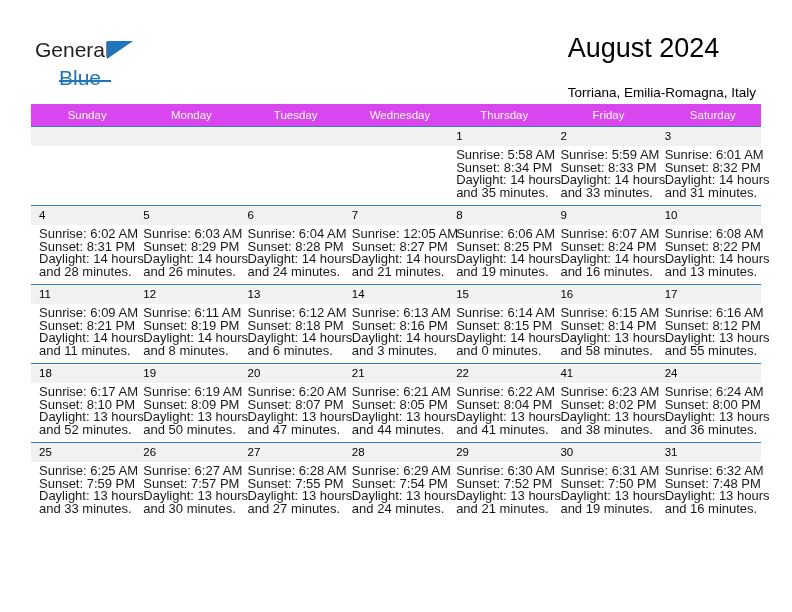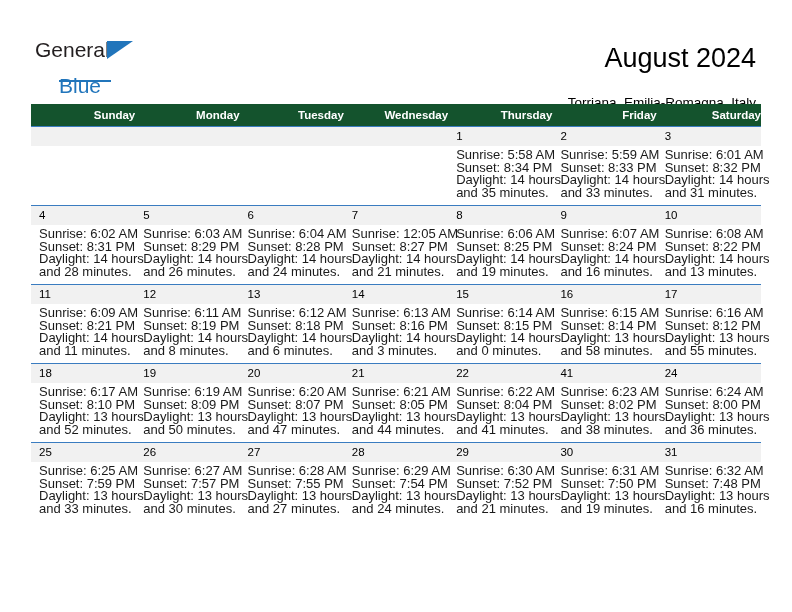--- a/index.html
+++ b/index.html
@@ -42,21 +42,21 @@
     left: 0;
     top: 0;
     font-size: 21px;
     letter-spacing: 0px;
     color: #231f20;
     font-family: "Liberation Sans", sans-serif;
   }
   .logo-blue {
     position: absolute;
     left: 24px;
-    top: 36px;
+    top: 28px;
     font-size: 21px;
     color: #2175bb;
     font-family: "Liberation Sans", sans-serif;
   }
   .logo-triangle {
     position: absolute;
     left: 72px;
     top: 3px;
     width: 0;
     height: 0;
@@ -67,22 +67,21 @@
     position: absolute;
     left: 24px;
     top: 42px;
     width: 52px;
     height: 2px;
     background: #2175bb;
   }
   .title-block {
     position: absolute;
     right: 36px;
-    top: 42px;
-    text-align: right;
+    top: 32px;
   }
   .cal-title {
     font-size: 27px;
     color: #000000;
     line-height: 32px;
     white-space: nowrap;
   }
   .cal-subtitle {
     margin-top: 20px;
     font-size: 13.5px;
@@ -94,25 +93,25 @@
   
   .calendar {
     position: absolute;
     left: 31px;
     top: 104px;
     width: 730px;
     border-collapse: collapse;
     table-layout: fixed;
   }
   .calendar th {
-    background: #14532d;
+    background: #d946ef;
     color: #ffffff;
     font-size: 11.5px;
-    font-weight: bold;
-    text-align: right;
+    font-weight: normal;
+    text-align: center;
     padding: 5px 0 5px 8px;
     height: 12px;
     border: none;
   }
   .calendar td {
     width: 104.28px;
     height: 78px;
     vertical-align: top;
     padding: 0;
     border-top: 1px solid #3a7cc0;

